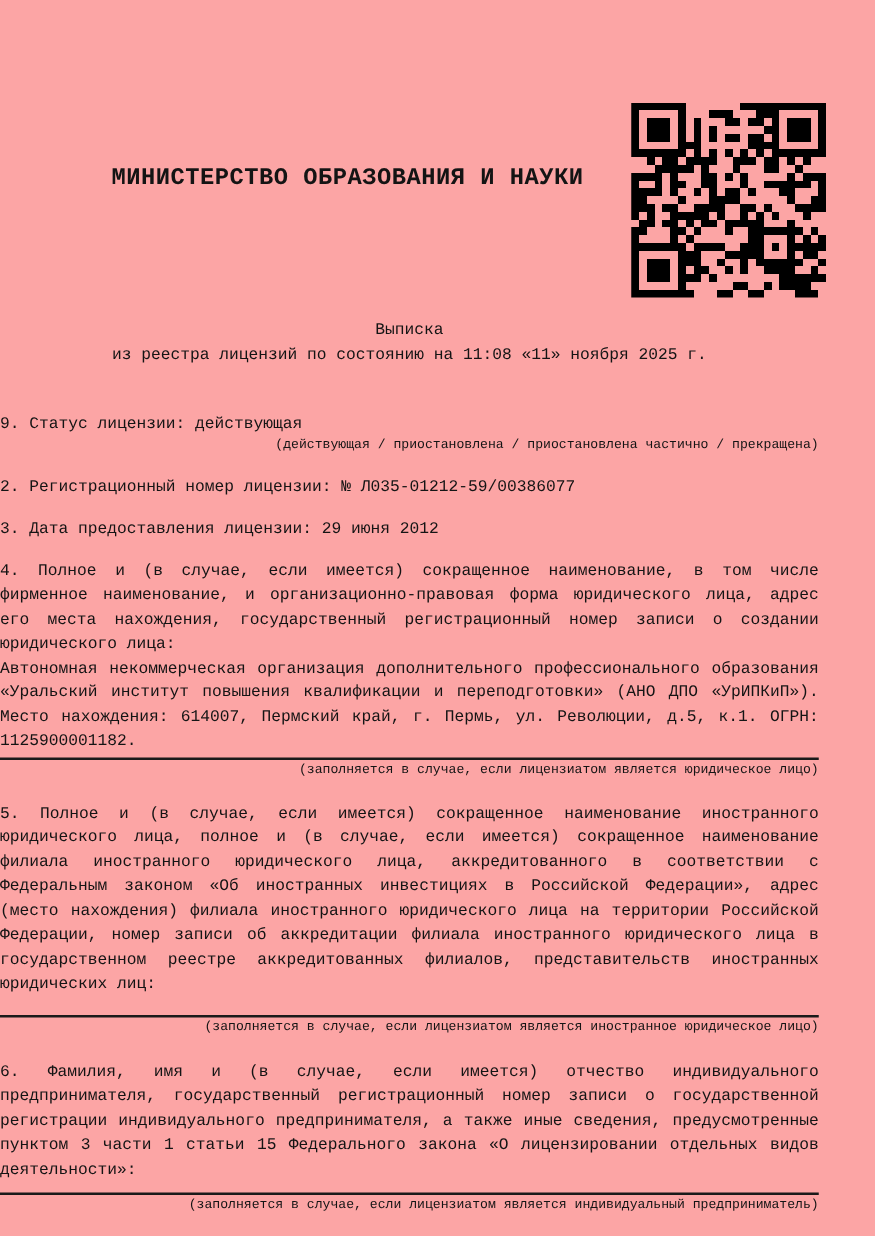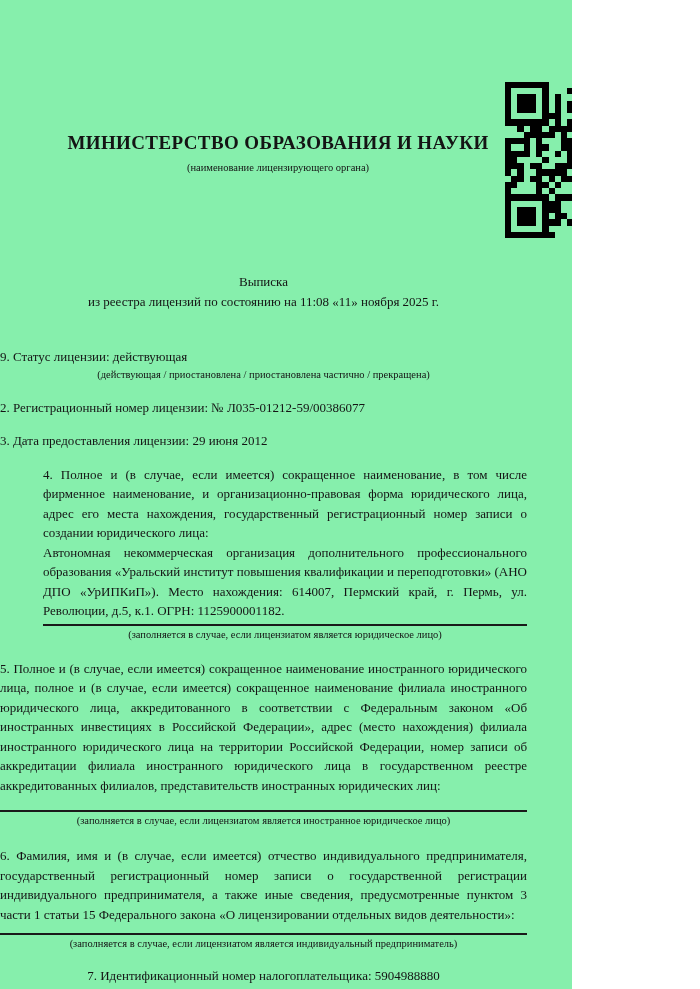--- a/index.html
+++ b/index.html
@@ -1,21 +1,21 @@
 <!DOCTYPE html>
 <html lang="ru"><head>
 <meta charset="utf-8">
 <style>
   html, body { margin: 0; padding: 0; background: #ffffff; }
   .page {
     position: relative;
-    width: 572px;
+    width: 700px;
     height: 989px;
-    background: #86efac;
-    font-family: Liberation Serif, serif;
+    background: #fca5a5;
+    font-family: Liberation Mono, monospace;
     color: #141414;
     overflow: hidden;
     box-sizing: border-box;
   }
   .content {
     padding-right: 45px; 
   }
   
   .doc-header {
     margin-left: 63px;
@@ -50,26 +50,26 @@
     font-size: 13px;
     line-height: 19.5px;
   }
   
   .item { font-size: 13px; line-height: 19.5px; }
   .item p { margin: 0; }
   .just { text-align: justify; }
   .sec-1 { margin-top: 36px; }
   .sec-2 { margin-top: 16px; }
   .sec-3 { margin-top: 14px; }
-  .sec-4 { margin-top: 14px; margin-left: 43px; }
+  .sec-4 { margin-top: 14px; }
   .sec-5 { margin-top: 17px; }
   .sec-6 { margin-top: 18px; }
   .sec-7 { margin-top: 15px; text-align: center; }
   .fill-caption {
-    text-align: center;
+    text-align: right;
     font-size: 10.5px;
     line-height: 15px;
   }
   .rule {
     border: none;
     border-top: 2px solid #1a1a1a;
     margin: 0;
   }
   .rule-4 { margin-top: 3px; }
   .rule-5 { margin-top: 15px; }
@@ -426,21 +426,20 @@
           <rect x="102" y="120" width="6" height="6"></rect>
           <rect x="108" y="120" width="6" height="6"></rect>
           <rect x="114" y="120" width="6" height="6"></rect>
           <rect x="120" y="120" width="6" height="6"></rect>
         </g>
       </svg>
   </div>
 
   <div class="doc-header">
     <div class="ministry-line">МИНИСТЕРСТВО ОБРАЗОВАНИЯ И НАУКИ</div>
-    <div class="ministry-caption">(наименование лицензирующего органа)</div>
   </div>
 
   <div class="content">
 
     <div class="title-block">
       <div>Выписка</div>
       <div>из реестра лицензий по состоянию на 11:08 «11» ноября 2025 г.</div>
     </div>
 
     <div class="item sec-1">

